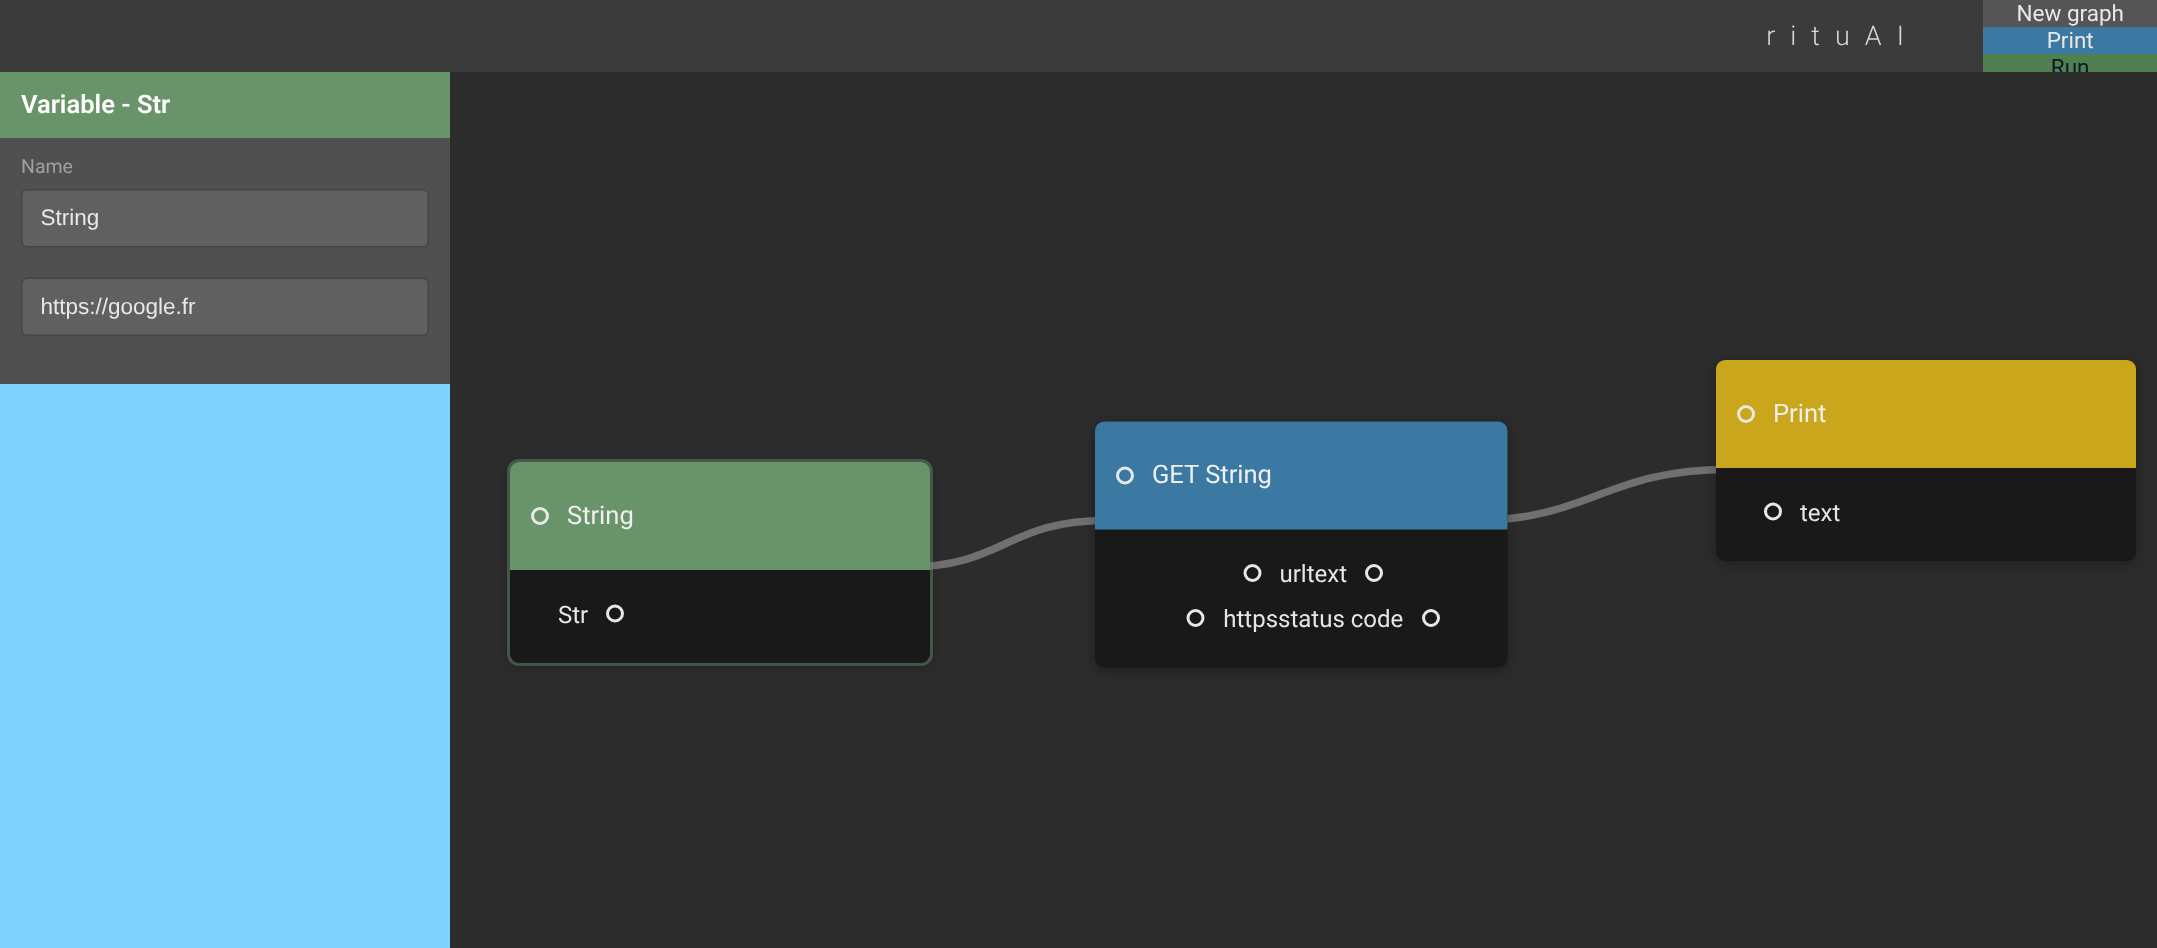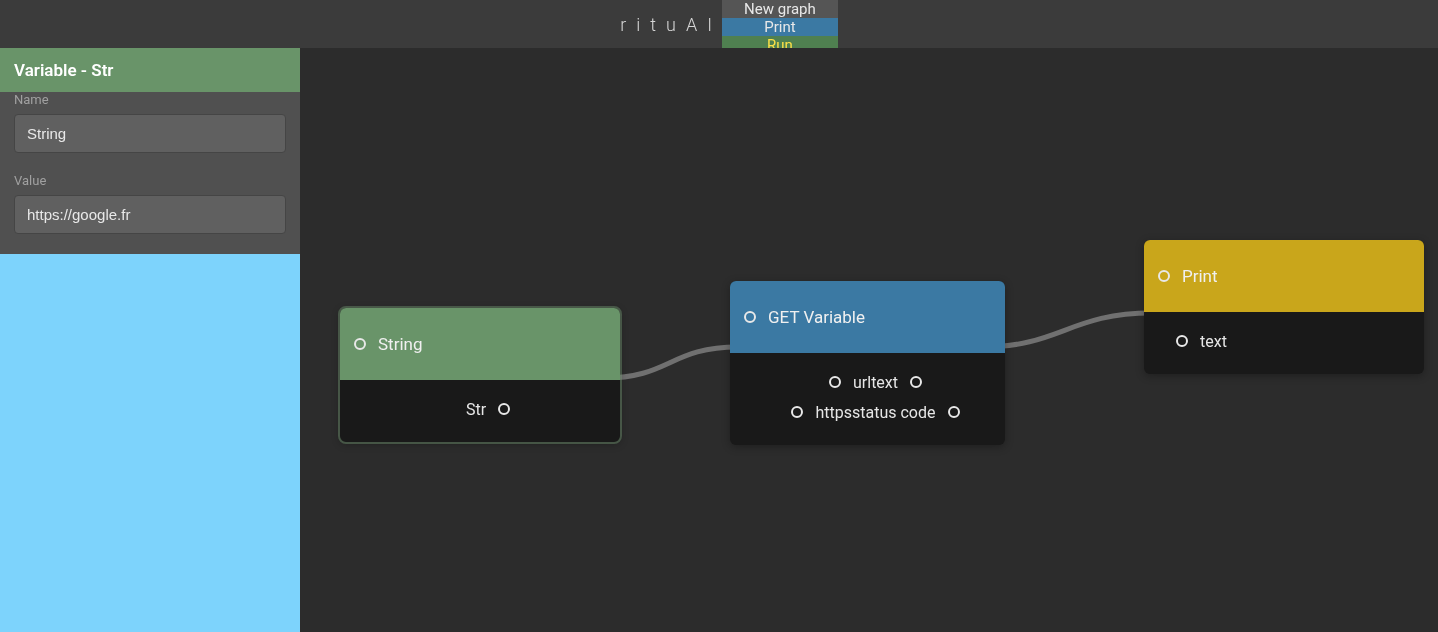--- a/index.html
+++ b/index.html
@@ -13,21 +13,22 @@
       width: 1438px;
       height: 632px;
       overflow: hidden;
       color: #e0e0e0;
     }
     .topbar {
       height: 48px;
       background: #3b3b3b;
       display: flex;
       align-items: center;
-      justify-content: center;
+      justify-content: flex-end;
+      gap: 43px;
     }
     .logo {
       color: #d6d6d6;
       font-size: 18px;
       letter-spacing: 10px;
       padding-left: 20px;
       font-weight: 300;
     }
     .topbar-buttons {
       display: flex;
@@ -47,41 +48,41 @@
     }
     .btn-newgraph {
       background: #555555;
     }
     .btn-save {
       background: #3b79a3;
       min-width: 110px;
     }
     .btn-run {
       background: #4f8050;
-      color: #fde047;
+      color: #0f172a;
       min-width: 105px;
     }
     .sidebar {
       position: absolute;
       left: 0;
       top: 48px;
       width: 300px;
       height: calc(100% - 48px);
       background: #7dd3fc;
     }
     .sidebar-header {
       background: #699469;
       color: #fff;
       font-weight: 600;
       font-size: 17px;
       padding: 12px 14px;
     }
     .sidebar-body {
       background: #505050;
-      padding: 0 14px;
+      padding: 12px 14px;
     }
     .field-label {
       color: #a0a0a0;
       font-size: 13px;
       margin-bottom: 7px;
     }
     .field-input {
       width: 100%;
       background: #606060;
       border: 1px solid #454545;
@@ -179,51 +180,50 @@
     <div class="topbar-btn btn-save">Print</div>
     <div class="topbar-btn btn-run">Run</div>
   </div>
 </div>
 
 <div class="sidebar">
   <div class="sidebar-header">Variable - Str</div>
   <div class="sidebar-body">
     <div class="field-label">Name</div>
     <input class="field-input" value="String" style="">
-    <div class="field-label">Value</div>
     <input class="field-input" value="https://google.fr" style="">
   </div>
 </div>
 
 <div class="canvas">
 
   <svg class="connections">
     <path d="M 304 330 C 370 330, 370 299, 438 299" stroke="#707070" stroke-width="5" fill="none" stroke-linecap="round"></path>
     <path d="M 682 299 C 760 299, 770 265, 852 265" stroke="#707070" stroke-width="5" fill="none" stroke-linecap="round"></path>
   </svg>
 
   <div class="node selected" style="left:40px; top:260px; width:280px;">
     <div class="node-header green">
       <span class="hdr-circle"></span>
       <span>String</span>
     </div>
     <div class="node-body">
-      <div class="port-row" style="justify-content:center;">
+      <div class="port-row" style="justify-content:flex-start;">
         <div class="port-right">
           <span>Str</span>
           <span class="port-circle"></span>
         </div>
       </div>
     </div>
   </div>
 
   <div class="node" style="left:430px; top:233px; width:270px;">
     <div class="node-header blue">
       <span class="hdr-circle"></span>
-      <span>GET Variable</span>
+      <span>GET String</span>
     </div>
     <div class="node-body">
       <div class="port-row">
         <div class="port-left">
           <span class="port-circle"></span>
           <span>url</span>
         </div>
         <div class="port-right">
           <span>text</span>
           <span class="port-circle"></span>

